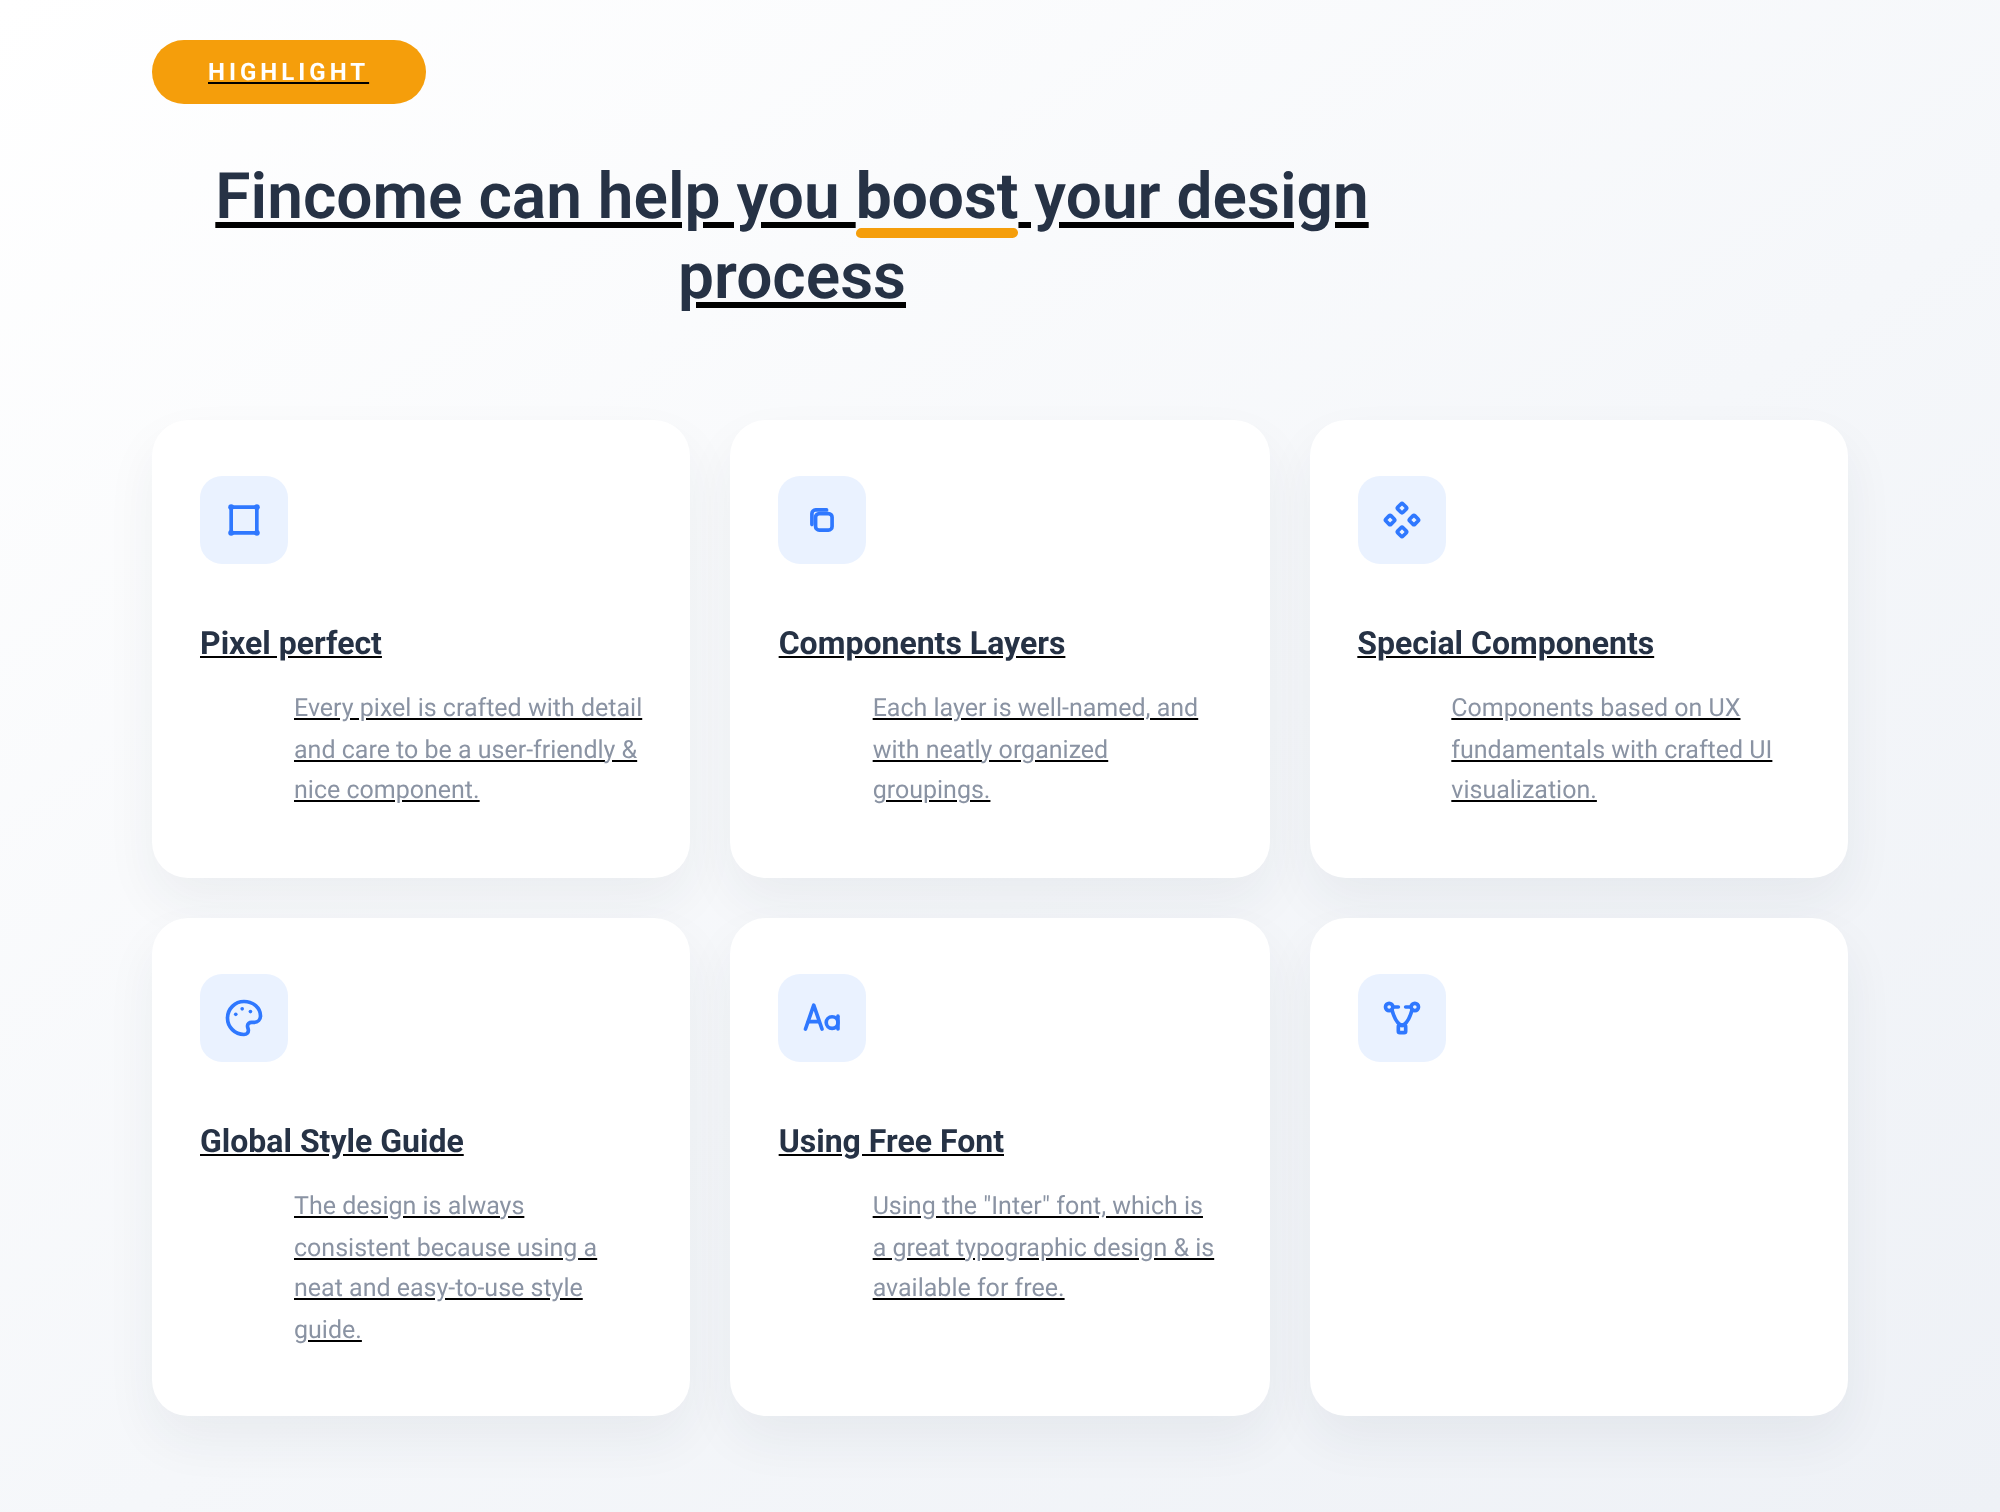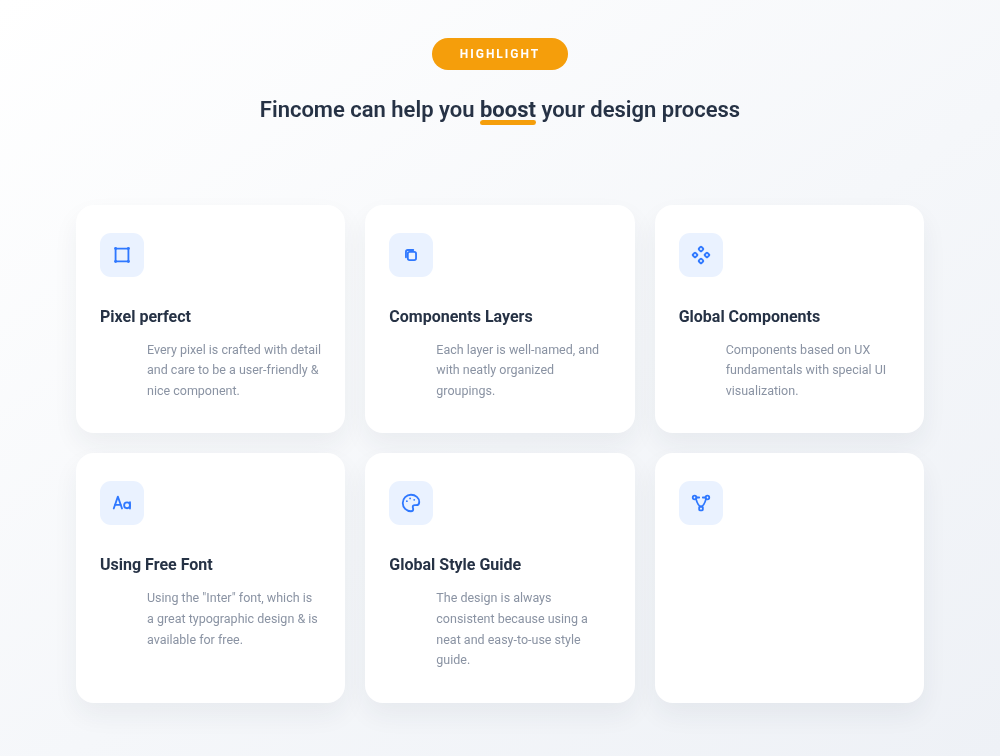--- a/index.html
+++ b/index.html
@@ -6,43 +6,44 @@
   body {
     font-family: -apple-system, BlinkMacSystemFont, "Segoe UI", Roboto, "Helvetica Neue", Arial, sans-serif;
     background: linear-gradient(145deg, #ffffff 0%, #f5f7fa 55%, #eef1f6 100%);
     width: 1000px;
     height: 756px;
     overflow: hidden;
     position: relative;
   }
   .container {
     width: 100%;
-    padding: 38px 76px 0 76px;
+    padding: 20px 76px 0 76px;
     display: flex;
     flex-direction: column;
-    align-items: center;
+    align-items: flex-start;
+    text-decoration: underline;
   }
   .badge {
     background: #f59e0b;
     color: #ffffff;
     font-size: 12px;
     font-weight: 700;
     letter-spacing: 2px;
     padding: 9px 28px;
     border-radius: 999px;
     text-transform: uppercase;
     margin-bottom: 26px;
   }
   .headline {
-    font-size: 22px;
+    font-size: 32px;
     line-height: 1.25;
     font-weight: 600;
     color: #263245;
     text-align: center;
-    margin-bottom: 81px;
+    margin-bottom: 52px;
     max-width: 640px;
   }
   .headline .boost-wrap {
     display: inline-block;
     position: relative;
     font-weight: 700;
   }
   .headline .boost-wrap::after {
     content: "";
     position: absolute;
@@ -130,48 +131,48 @@
 
     <div class="card">
       <div class="icon-box">
         <svg viewBox="0 0 24 24" fill="none" stroke="#2f78ff" stroke-width="2" stroke-linecap="round" stroke-linejoin="round">
           <rect x="10" y="3.5" width="4" height="4" rx="0.8" transform="rotate(45 12 5.5)"></rect>
           <rect x="10" y="16.5" width="4" height="4" rx="0.8" transform="rotate(45 12 18.5)"></rect>
           <rect x="3.5" y="10" width="4" height="4" rx="0.8" transform="rotate(45 5.5 12)"></rect>
           <rect x="16.5" y="10" width="4" height="4" rx="0.8" transform="rotate(45 18.5 12)"></rect>
         </svg>
       </div>
-      <div class="card-title">Global Components</div>
-      <div class="card-desc">Components based on UX fundamentals with special UI visualization.</div>
+      <div class="card-title">Special Components</div>
+      <div class="card-desc">Components based on UX fundamentals with crafted UI visualization.</div>
+    </div>
+
+    <div class="card">
+      <div class="icon-box">
+        <svg viewBox="0 0 24 24" fill="none" stroke="#2f78ff" stroke-width="2" stroke-linecap="round" stroke-linejoin="round">
+          <path d="M12 3 a9 9 0 1 0 0 18 c1.6 0 2.4-1 2.4-2.2 0-.9-.5-1.6-.5-2.4 0-1.2 1-2 2.2-2 h1.4 c2 0 3.5-1.5 3.5-3.6 C21 6.5 17 3 12 3 Z"></path>
+          <circle cx="7.5" cy="10" r="1" fill="#2f78ff" stroke="none"></circle>
+          <circle cx="11" cy="7" r="1" fill="#2f78ff" stroke="none"></circle>
+          <circle cx="15.5" cy="8.5" r="1" fill="#2f78ff" stroke="none"></circle>
+        </svg>
+      </div>
+      <div class="card-title">Global Style Guide</div>
+      <div class="card-desc">The design is always consistent because using a neat and easy-to-use style guide.</div>
     </div>
 
     <div class="card">
       <div class="icon-box">
         <svg viewBox="0 0 24 24" fill="none" stroke="#2f78ff" stroke-width="2" stroke-linecap="round" stroke-linejoin="round">
           <path d="M3 18 L7.5 5 L12 18"></path>
           <line x1="4.6" y1="14" x2="10.4" y2="14"></line>
           <circle cx="17.5" cy="14.5" r="3.2"></circle>
           <line x1="20.7" y1="11" x2="20.7" y2="18"></line>
         </svg>
       </div>
       <div class="card-title">Using Free Font</div>
       <div class="card-desc">Using the "Inter" font, which is a great typographic design &amp; is available for free.</div>
-    </div>
-
-    <div class="card">
-      <div class="icon-box">
-        <svg viewBox="0 0 24 24" fill="none" stroke="#2f78ff" stroke-width="2" stroke-linecap="round" stroke-linejoin="round">
-          <path d="M12 3 a9 9 0 1 0 0 18 c1.6 0 2.4-1 2.4-2.2 0-.9-.5-1.6-.5-2.4 0-1.2 1-2 2.2-2 h1.4 c2 0 3.5-1.5 3.5-3.6 C21 6.5 17 3 12 3 Z"></path>
-          <circle cx="7.5" cy="10" r="1" fill="#2f78ff" stroke="none"></circle>
-          <circle cx="11" cy="7" r="1" fill="#2f78ff" stroke="none"></circle>
-          <circle cx="15.5" cy="8.5" r="1" fill="#2f78ff" stroke="none"></circle>
-        </svg>
-      </div>
-      <div class="card-title">Global Style Guide</div>
-      <div class="card-desc">The design is always consistent because using a neat and easy-to-use style guide.</div>
     </div>
 
     <div class="card">
       <div class="icon-box">
         <svg viewBox="0 0 24 24" fill="none" stroke="#2f78ff" stroke-width="2" stroke-linecap="round" stroke-linejoin="round">
           <circle cx="5" cy="6" r="2"></circle>
           <circle cx="19" cy="6" r="2"></circle>
           <rect x="10" y="16" width="4" height="4" rx="0.8"></rect>
           <path d="M6.5 7.5 C8 13 10 15.5 12 16"></path>
           <path d="M17.5 7.5 C16 13 14 15.5 12 16"></path>

